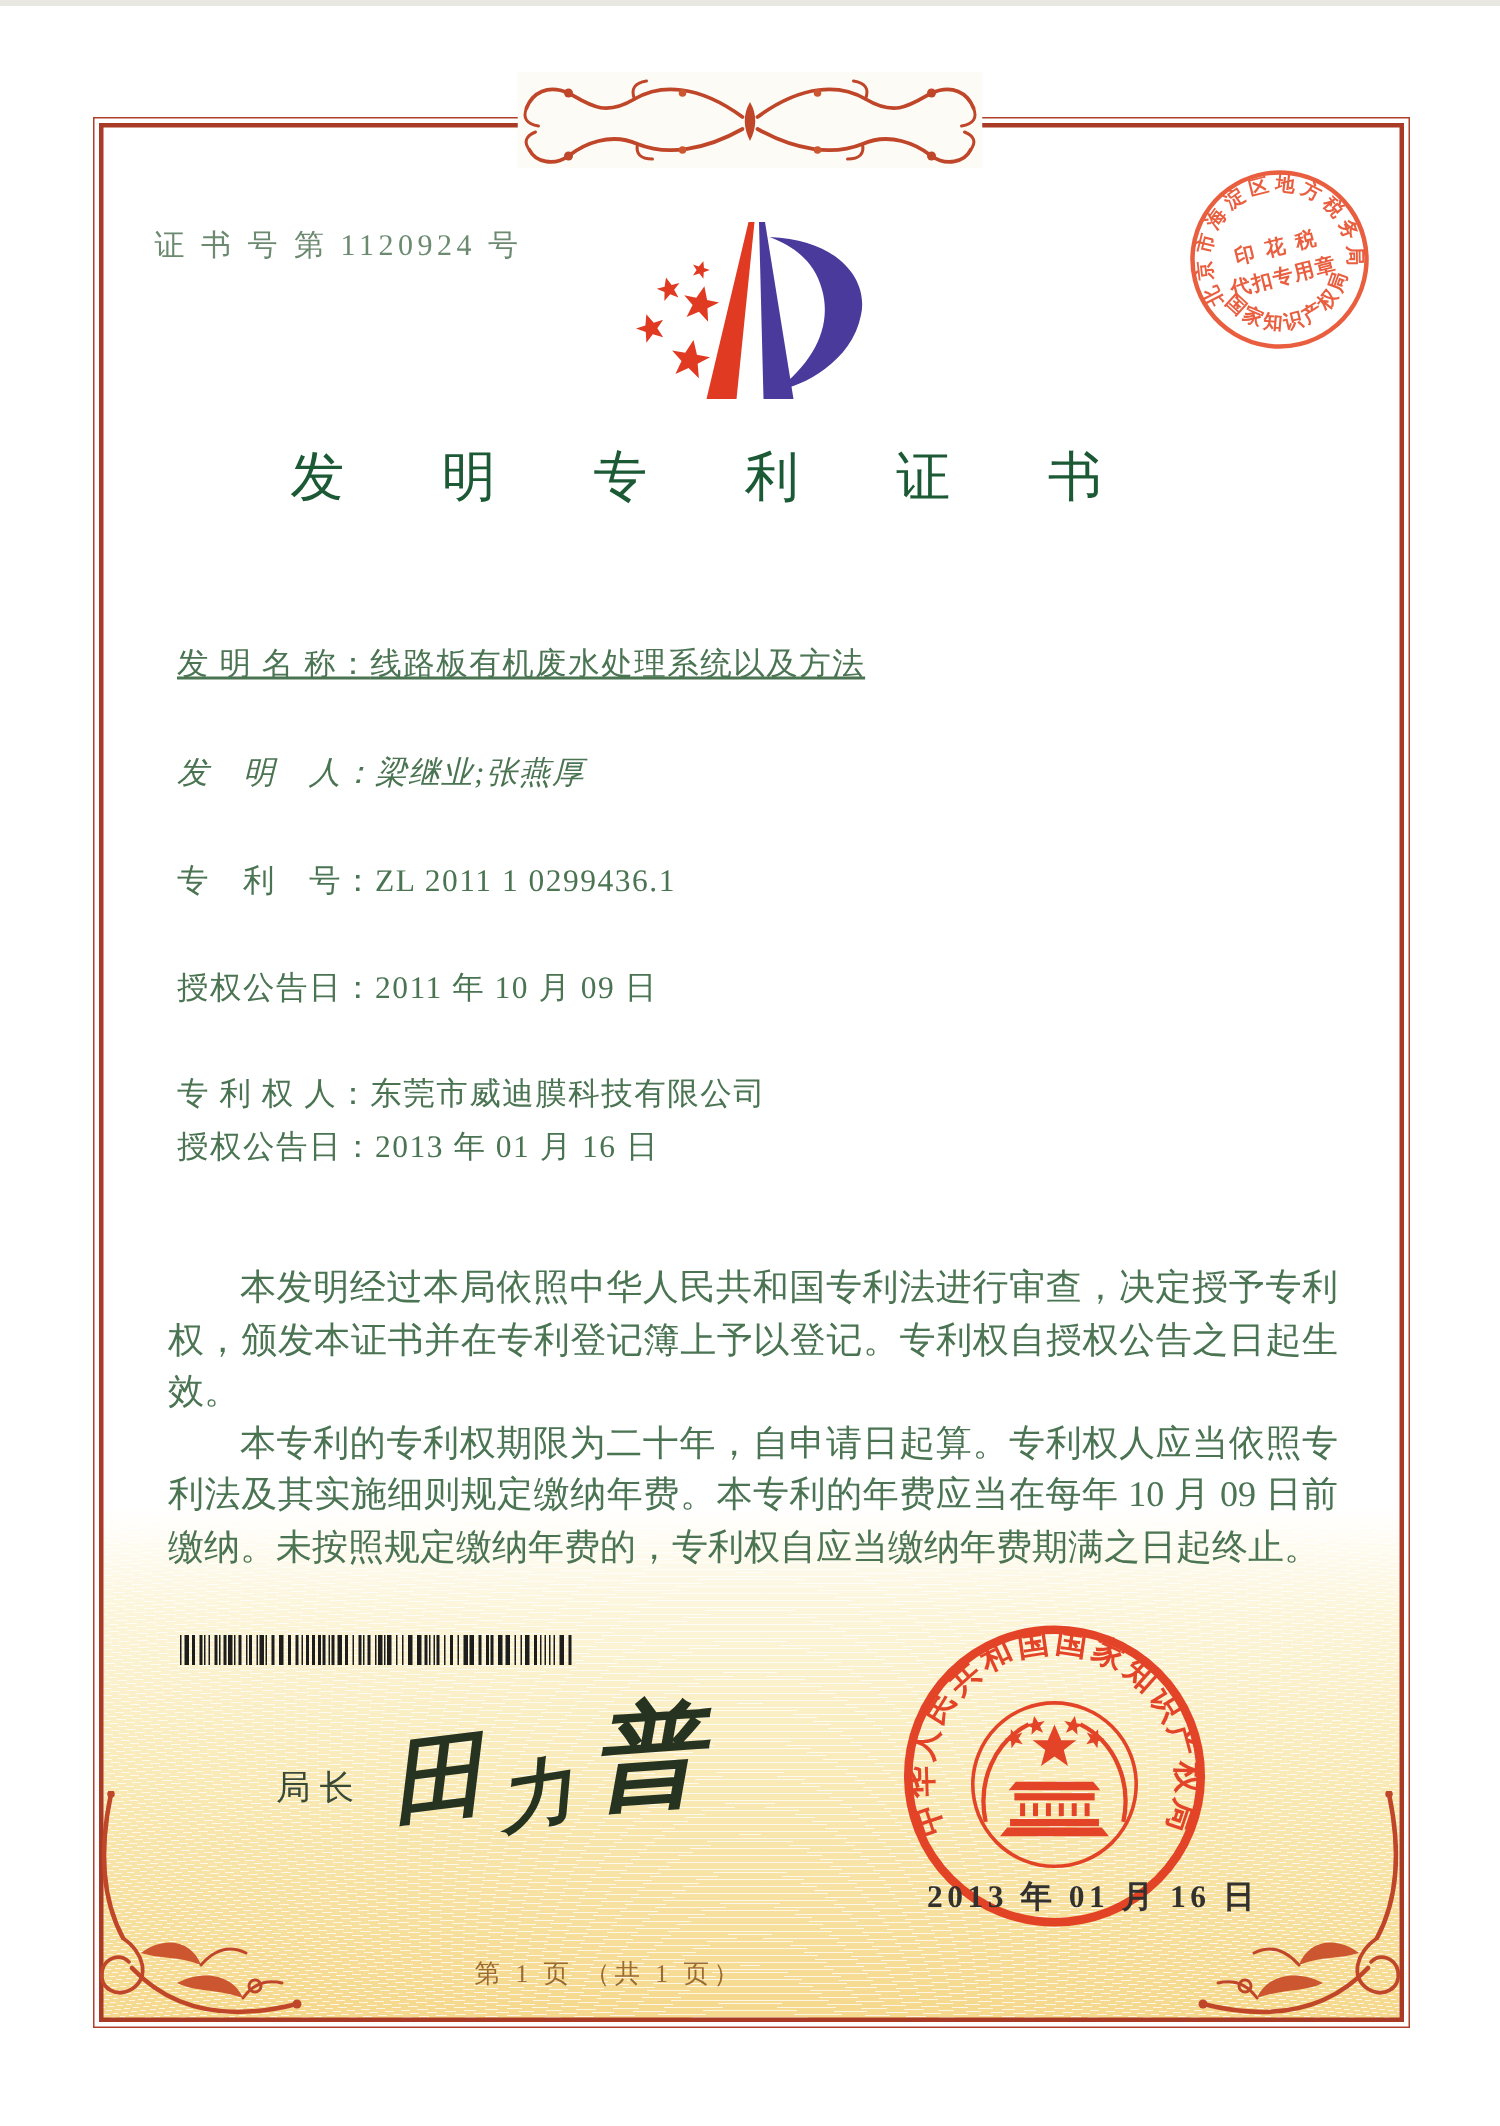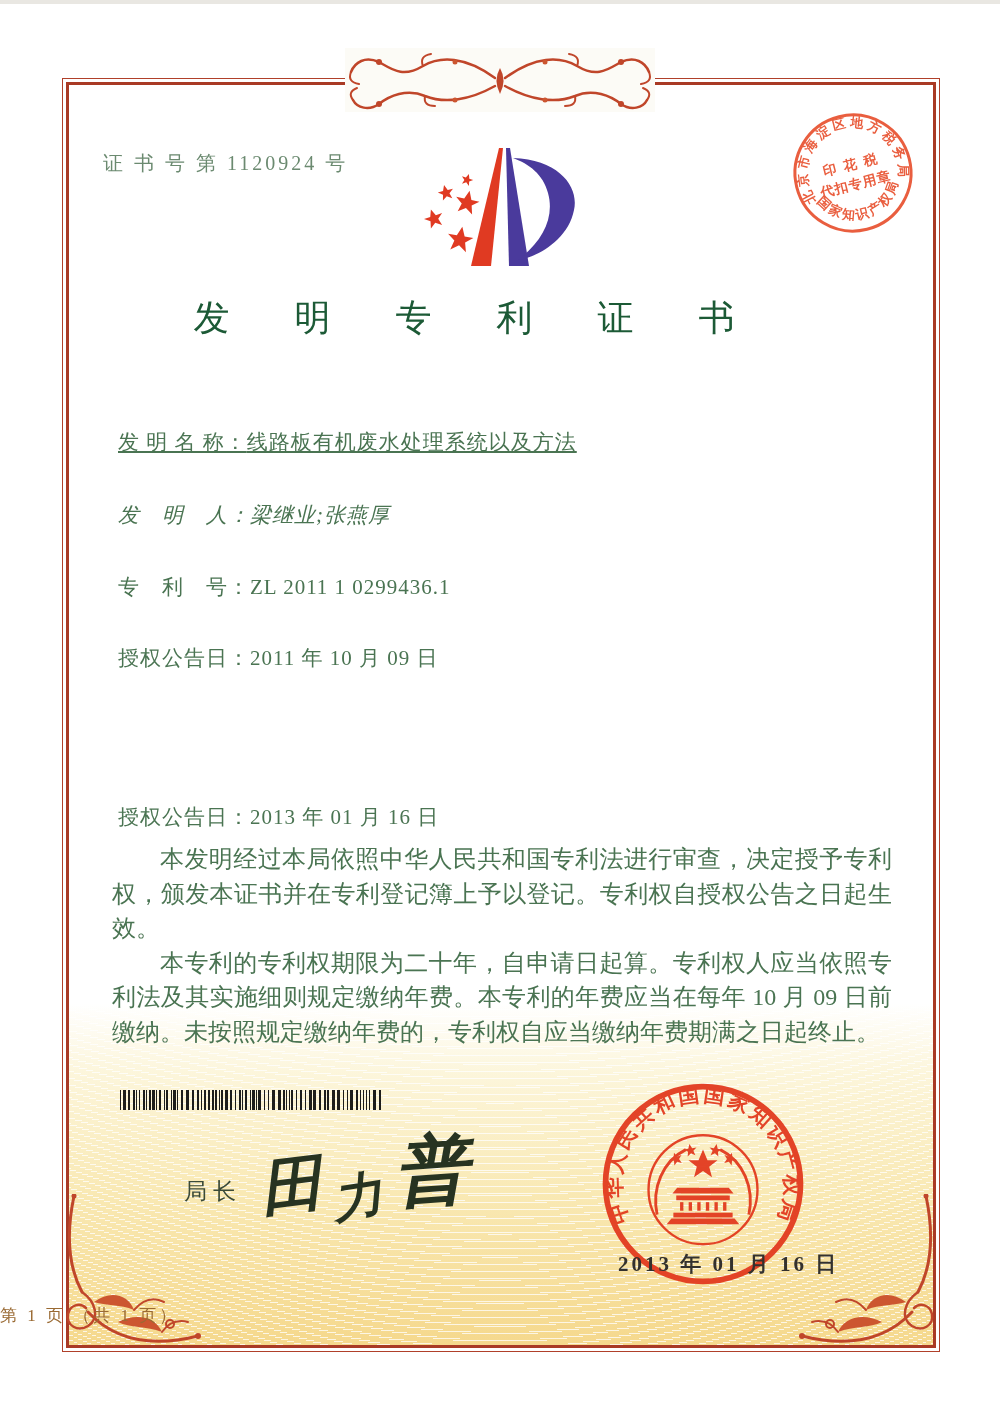--- a/index.html
+++ b/index.html
@@ -20,35 +20,35 @@
         background:repeating-radial-gradient(140% 90% at 50% 170%,
                    rgba(255,255,255,.75) 0 1.5px, rgba(255,255,255,0) 1.5px 9px);}
 
   .certno{position:absolute;left:103px;top:146px;font-size:20px;color:#6b8a70;
           letter-spacing:3px;}
   .title{position:absolute;left:0;top:290px;width:928px;text-align:center;
          font-size:36px;font-weight:normal;color:#1c5a36;letter-spacing:28px;padding-left:28px;
          box-sizing:border-box;}
 
   .field{position:absolute;left:118px;font-size:21px;color:#4a7452;letter-spacing:1px;white-space:nowrap;}
-  .f1{top:424px;text-decoration:underline;} .f2{top:497px;font-style:italic;} .f3{top:569px;} .f4{top:640px;} .f5{top:711px;} .f6{top:799px;}
+  .f1{top:424px;text-decoration:underline;} .f2{top:497px;font-style:italic;} .f3{top:569px;} .f4{top:640px;} .f5{top:711px;} .f6{top:746px;}
 
   .paras{position:absolute;left:112px;top:838px;width:780px;font-size:24px;
          line-height:34.5px;color:#4a7452;text-align:justify;}
   .paras p{margin:0;text-indent:2em;}
 
   .sig-label{position:absolute;left:184px;top:1172px;font-size:23px;color:#3a4a38;letter-spacing:6px;}
   .sig-char{position:absolute;color:#273321;font-style:italic;font-weight:bold;white-space:nowrap;}
   .sig-c1{left:260px;top:1140px;font-size:62px;transform:rotate(-7deg);}
   .sig-c2{left:332px;top:1160px;font-size:50px;transform:rotate(-9deg);}
   .sig-c3{left:394px;top:1118px;font-size:74px;transform:rotate(-4deg);}
 
   .seal-date{position:absolute;left:618px;top:1246px;font-size:21px;color:#33312e;
              letter-spacing:3px;font-weight:bold;}
-  .footer{position:absolute;left:0;top:1300px;width:812px;
+  .footer{position:absolute;left:0;top:1300px;width:812px;text-align:center;
           font-size:17px;color:#9a6a33;letter-spacing:3px;}
 
   .logo{position:absolute;left:423px;top:142px;width:158px;height:124px;}
   .taxstamp{position:absolute;left:786px;top:102px;width:134px;height:134px;
             transform:rotate(-14deg);opacity:.92;}
   .bigseal{position:absolute;left:595px;top:1072px;width:216px;height:216px;opacity:.95;}
 
   .barcode{position:absolute;left:120px;top:1086px;width:266px;height:20px;}
 
   .orn-top{position:absolute;left:345px;top:44px;width:310px;height:64px;}
@@ -137,20 +137,21 @@
     <text x="0" y="-4" text-anchor="middle" font-size="13.5" fill="#e8512f" font-weight="bold" letter-spacing="2" font-family="'Liberation Serif','DejaVu Serif',serif">印 花 税</text>
     <text x="0" y="16" text-anchor="middle" font-size="13.5" fill="#e8512f" font-weight="bold" letter-spacing="1" font-family="'Liberation Serif','DejaVu Serif',serif">代扣专用章</text>
   </svg>
 
   <div class="title">发 明 专 利 证 书</div>
 
   <div class="field f1"><span>发 明 名 称：</span><span>线路板有机废水处理系统以及方法</span></div>
   <div class="field f2"><span>发　明　人：</span><span>梁继业;张燕厚</span></div>
   <div class="field f3"><span>专　利　号：</span><span>ZL 2011 1 0299436.1</span></div>
   <div class="field f4"><span>授权公告日：</span><span>2011 年 10 月 09 日</span></div>
+  <div class="field f5"><span>专 利 权 人：</span><span>东莞市威迪膜科技有限公司</span></div>
   <div class="field f6"><span>授权公告日：</span><span>2013 年 01 月 16 日</span></div>
 
   <div class="paras">
     <p>本发明经过本局依照中华人民共和国专利法进行审查，决定授予专利权，颁发本证书并在专利登记簿上予以登记。专利权自授权公告之日起生效。</p>
     <p>本专利的专利权期限为二十年，自申请日起算。专利权人应当依照专利法及其实施细则规定缴纳年费。本专利的年费应当在每年 10 月 09 日前缴纳。未按照规定缴纳年费的，专利权自应当缴纳年费期满之日起终止。</p>
   </div>
 
   <svg class="barcode" viewBox="0 0 266 20" preserveAspectRatio="none">
       <rect x="0" y="0" width="1" height="20" fill="#1d1d1b"></rect>
       <rect x="3" y="0" width="3" height="20" fill="#1d1d1b"></rect>

